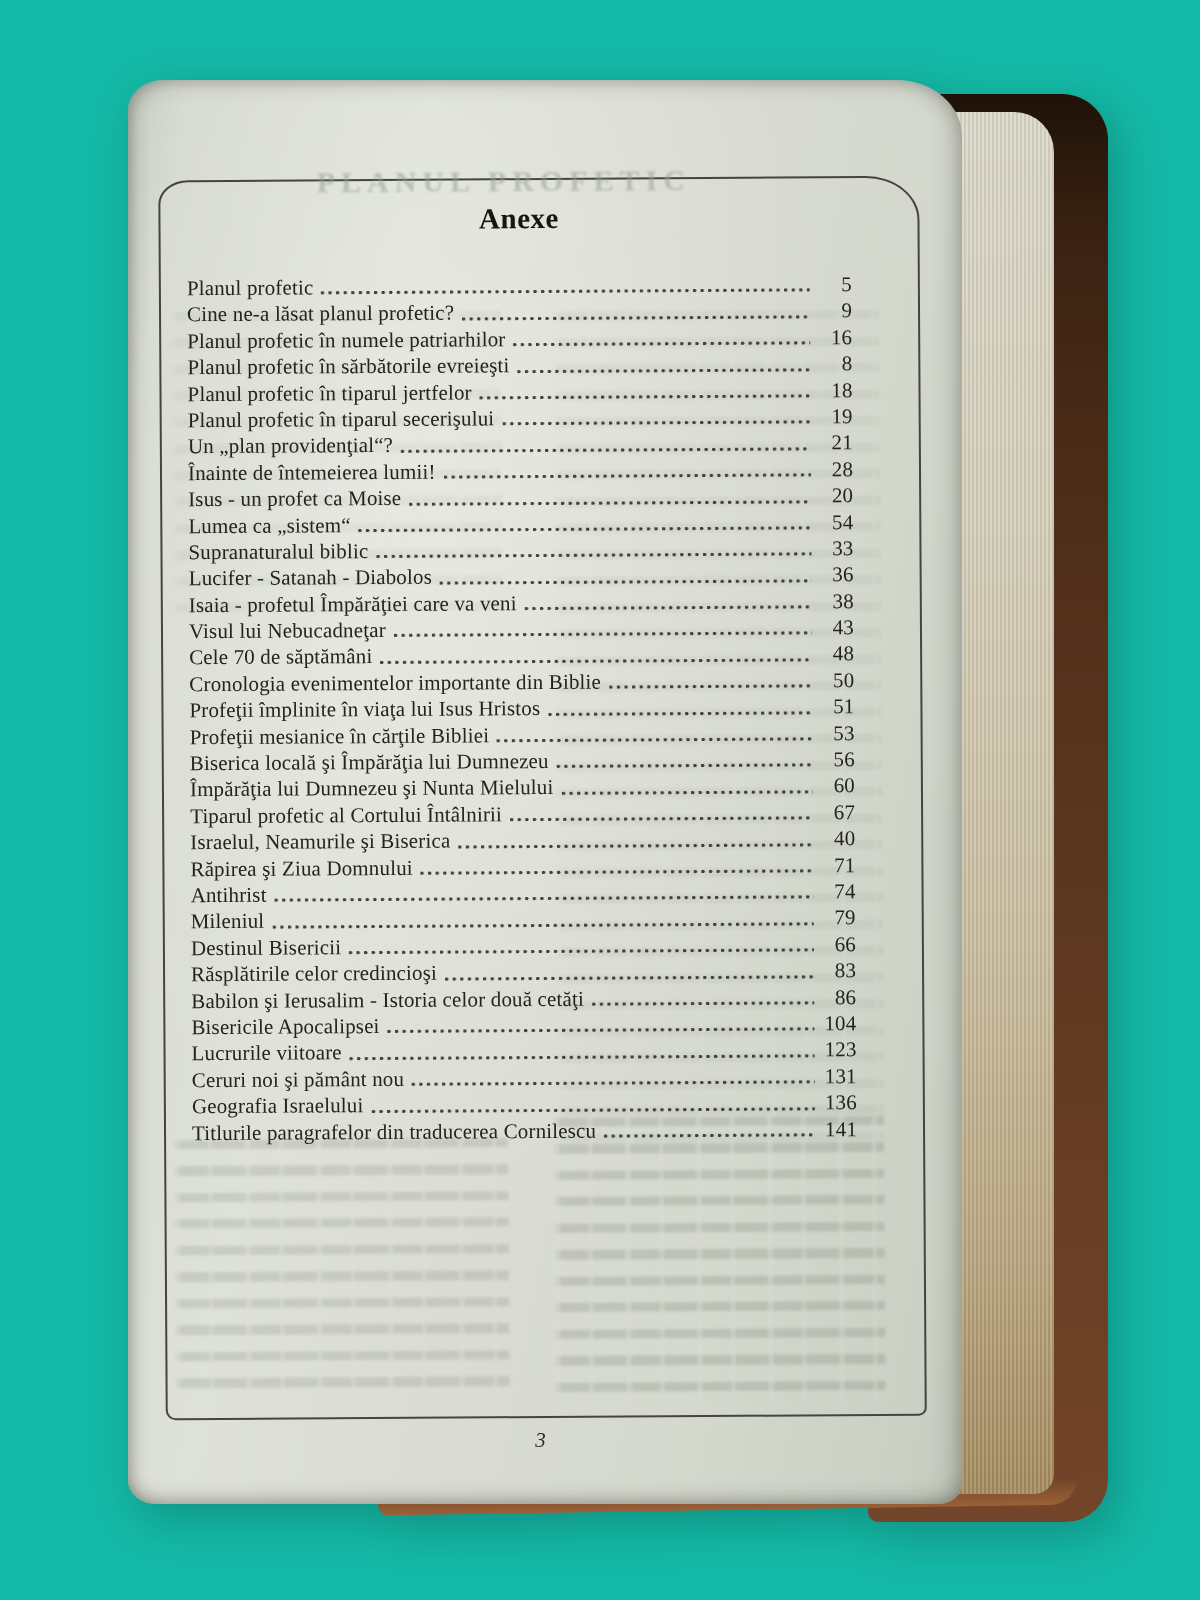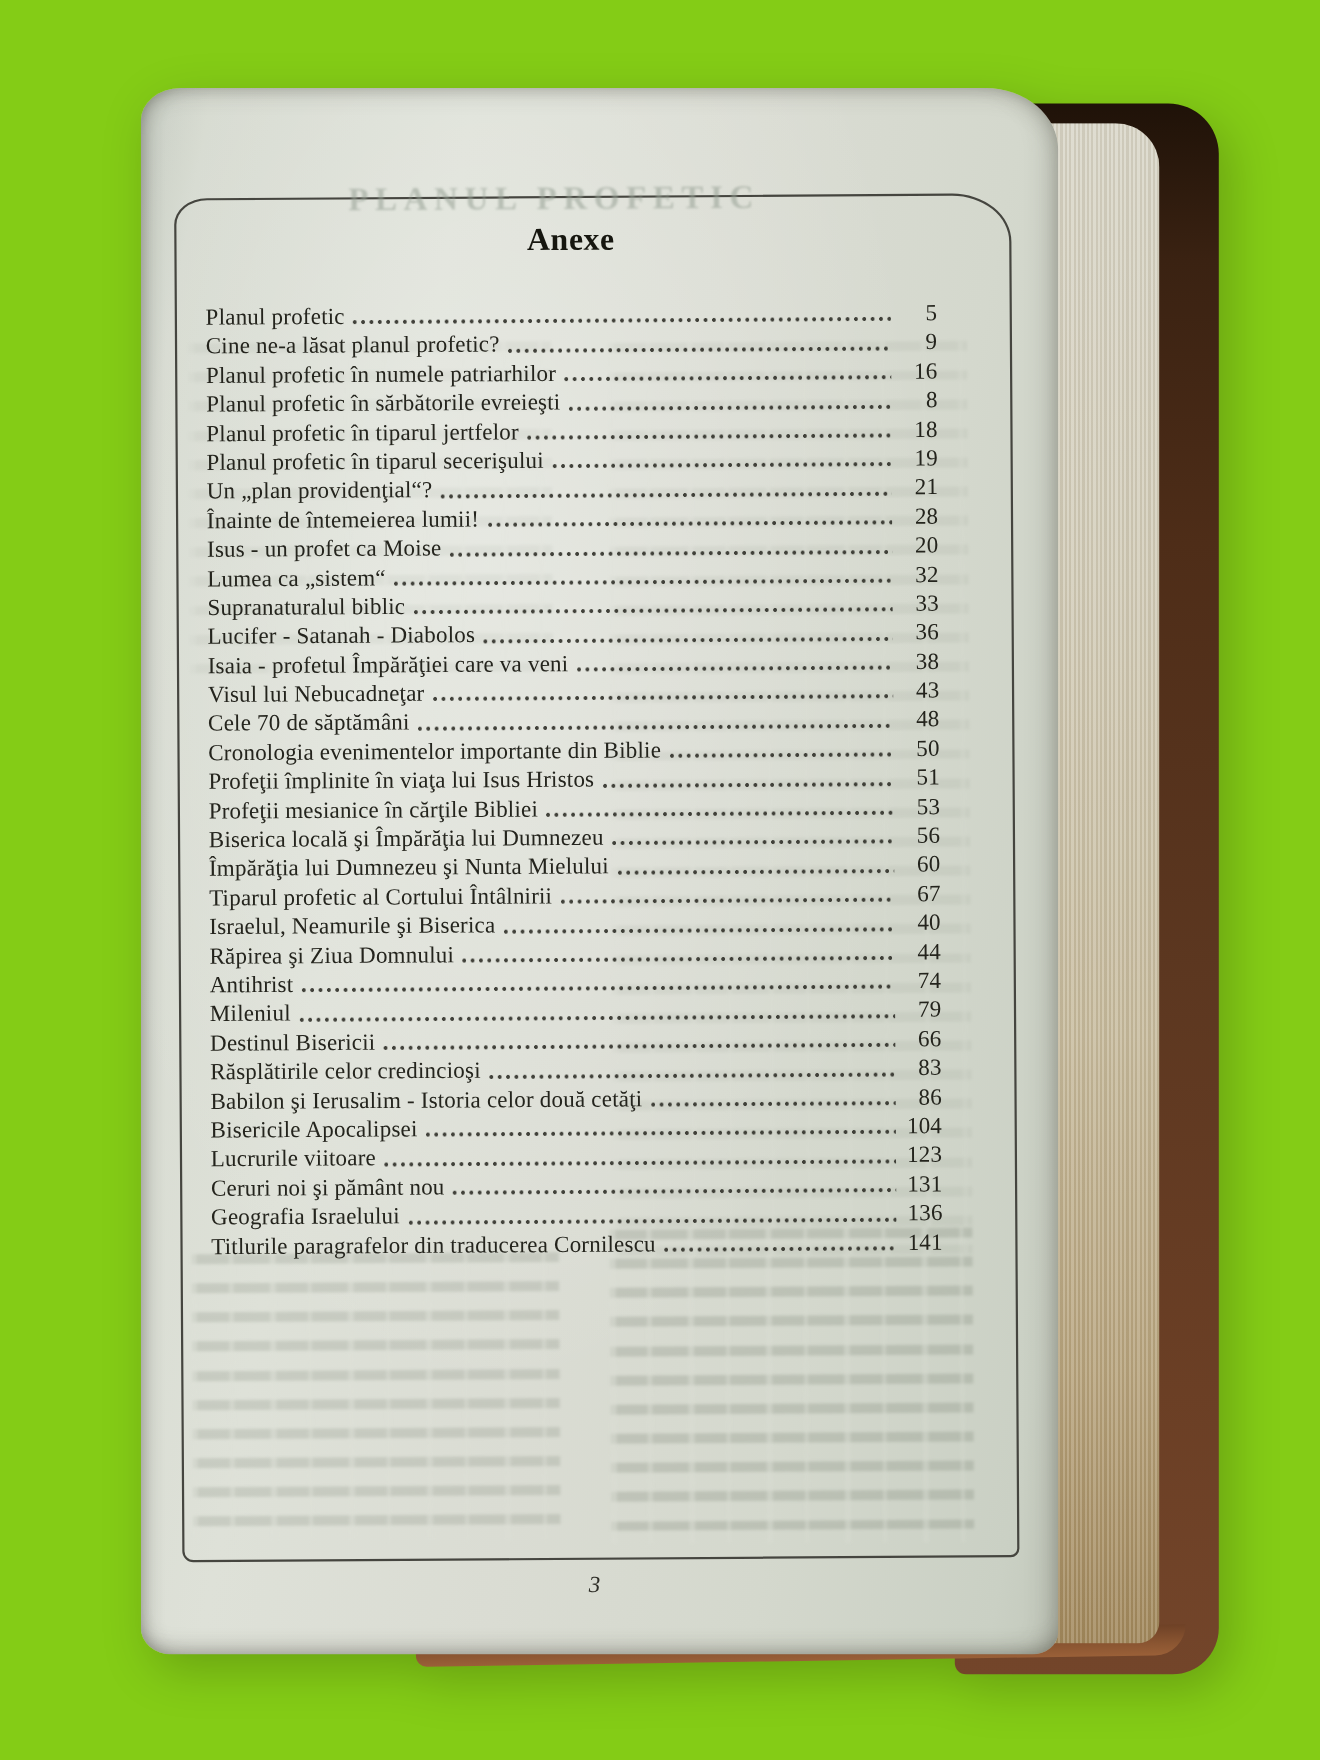--- a/index.html
+++ b/index.html
@@ -8,21 +8,21 @@
     width:1200px;
     height:1600px;
     background:#ffffff;
     font-family:"Liberation Serif","DejaVu Serif",serif;
     overflow:hidden;
   }
   .photo{
     position:relative;
     width:1200px;
     height:1600px;
-    background:#84cc16;
+    background:#14b8a6;
   }
   
   .book{
     position:absolute;
     left:128px; top:80px;
     width:980px; height:1442px;
     filter:drop-shadow(10px 14px 22px rgba(0,0,0,0.20));
   }
   .cover{
     position:absolute;
@@ -203,21 +203,21 @@
               <span class="pnum">28</span>
             </div>
             <div class="toc-row">
               <span class="toc-title">Isus - un profet ca Moise</span>
               <span class="leader"></span>
               <span class="pnum">20</span>
             </div>
             <div class="toc-row">
               <span class="toc-title">Lumea ca „sistem“</span>
               <span class="leader"></span>
-              <span class="pnum">32</span>
+              <span class="pnum">54</span>
             </div>
             <div class="toc-row">
               <span class="toc-title">Supranaturalul biblic</span>
               <span class="leader"></span>
               <span class="pnum">33</span>
             </div>
             <div class="toc-row">
               <span class="toc-title">Lucifer - Satanah - Diabolos</span>
               <span class="leader"></span>
               <span class="pnum">36</span>
@@ -268,21 +268,21 @@
               <span class="pnum">67</span>
             </div>
             <div class="toc-row">
               <span class="toc-title">Israelul, Neamurile şi Biserica</span>
               <span class="leader"></span>
               <span class="pnum">40</span>
             </div>
             <div class="toc-row">
               <span class="toc-title">Răpirea şi Ziua Domnului</span>
               <span class="leader"></span>
-              <span class="pnum">44</span>
+              <span class="pnum">71</span>
             </div>
             <div class="toc-row">
               <span class="toc-title">Antihrist</span>
               <span class="leader"></span>
               <span class="pnum">74</span>
             </div>
             <div class="toc-row">
               <span class="toc-title">Mileniul</span>
               <span class="leader"></span>
               <span class="pnum">79</span>

